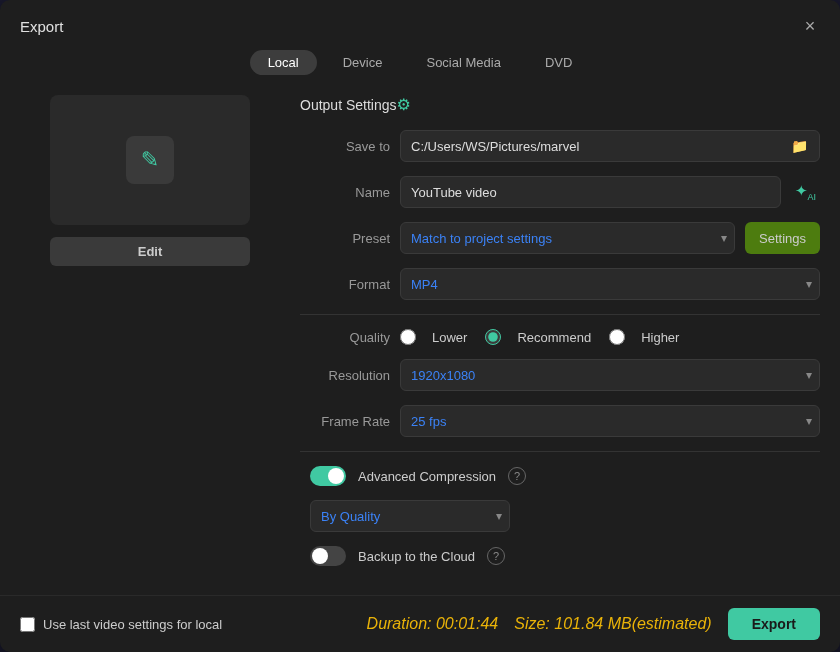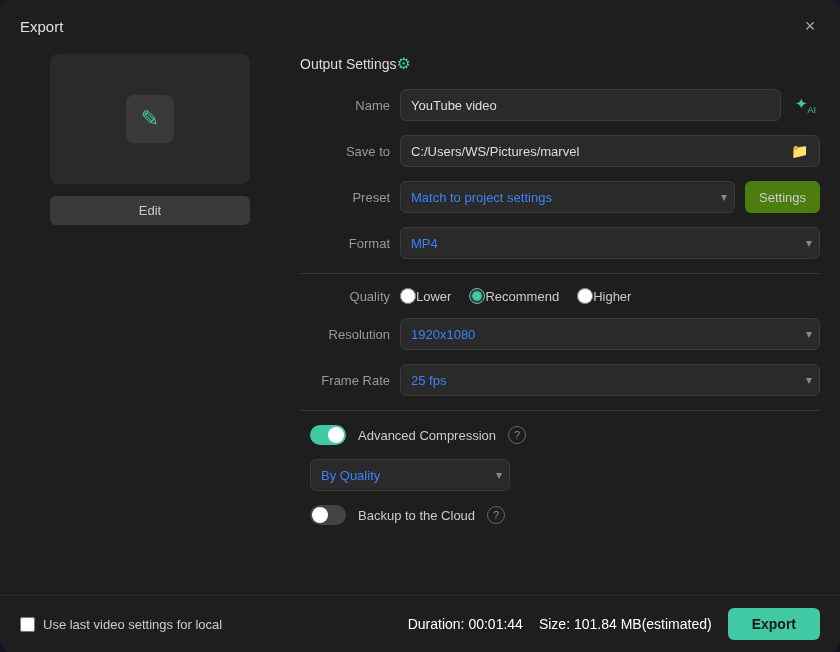--- a/index.html
+++ b/index.html
@@ -109,20 +109,21 @@
     }
     .edit-btn {
       width: 200px;
       padding: 7px 0;
       background: #3a3a3a;
       border: none;
       border-radius: 6px;
       color: #ccc;
       cursor: pointer;
       font-size: 13px;
+      font-weight: bold;
     }
     .right-panel {
       flex: 1;
       overflow-y: auto;
       padding: 10px 0;
       scrollbar-width: thin;
       scrollbar-color: #444 #1e1e1e;
     }
     .section-header {
       display: flex;
@@ -238,21 +239,21 @@
       margin: 8px 0 14px;
     }
     .radio-group {
       display: flex;
       align-items: center;
       gap: 18px;
     }
     .radio-item {
       display: flex;
       align-items: center;
-      gap: 0;
+      gap: 16px;
       cursor: pointer;
     }
     .radio-input {
       width: 16px;
       height: 16px;
       accent-color: #40c9a2;
       cursor: pointer;
     }
     .radio-label {
       color: #ccc;
@@ -326,22 +327,23 @@
       cursor: pointer;
     }
     .use-last-checkbox input {
       width: 15px;
       height: 15px;
       cursor: pointer;
       accent-color: #40c9a2;
     }
     .footer-spacer { flex: 1; }
     .footer-info {
-      color: #ffffff;
-      font-size: 14px;
+      color: #eab308;
+      font-size: 16px;
+      font-style: italic;
     }
     .export-btn {
       padding: 8px 24px;
       background: #40c9a2;
       border: none;
       border-radius: 6px;
       color: #1a1a1a;
       font-size: 14px;
       font-weight: 600;
       cursor: pointer;
@@ -350,48 +352,54 @@
 </head>
 <body>
 
 <div class="dialog">
 
   <div class="title-bar">
     <span class="title-bar-title">Export</span>
     <button class="close-btn">×</button>
   </div>
 
+  <div class="tabs">
+    <button class="tab active">Local</button>
+    <button class="tab">Device</button>
+    <button class="tab">Social Media</button>
+    <button class="tab">DVD</button>
+  </div>
 
   <div class="content-area">
 
     <div class="left-panel">
       <div class="preview-box">
         <div class="preview-icon">✎</div>
       </div>
       <button class="edit-btn">Edit</button>
     </div>
 
     <div class="right-panel">
       <div class="section-header">
         <span>Output Settings</span>
         <span class="settings-icon">⚙</span>
       </div>
 
       <div class="form-row">
-        <span class="form-label">Name</span>
-        <input class="form-input" type="text" value="YouTube video" style="">
-        <button class="ai-btn">✦<sub style="font-size:9px">AI</sub></button>
-      </div>
-
-      <div class="form-row">
         <span class="form-label">Save to</span>
         <div class="path-input-wrapper">
           <input class="path-input" type="text" value="C:/Users/WS/Pictures/marvel" style="">
           <button class="folder-btn">📁</button>
         </div>
+      </div>
+
+      <div class="form-row">
+        <span class="form-label">Name</span>
+        <input class="form-input" type="text" value="YouTube video" style="">
+        <button class="ai-btn">✦<sub style="font-size:9px">AI</sub></button>
       </div>
 
       <div class="form-row">
         <span class="form-label">Preset</span>
         <div class="select-wrapper">
           <select class="form-select">
             <option>Match to project settings</option>
           </select>
           <span class="select-arrow">▾</span>
         </div>

